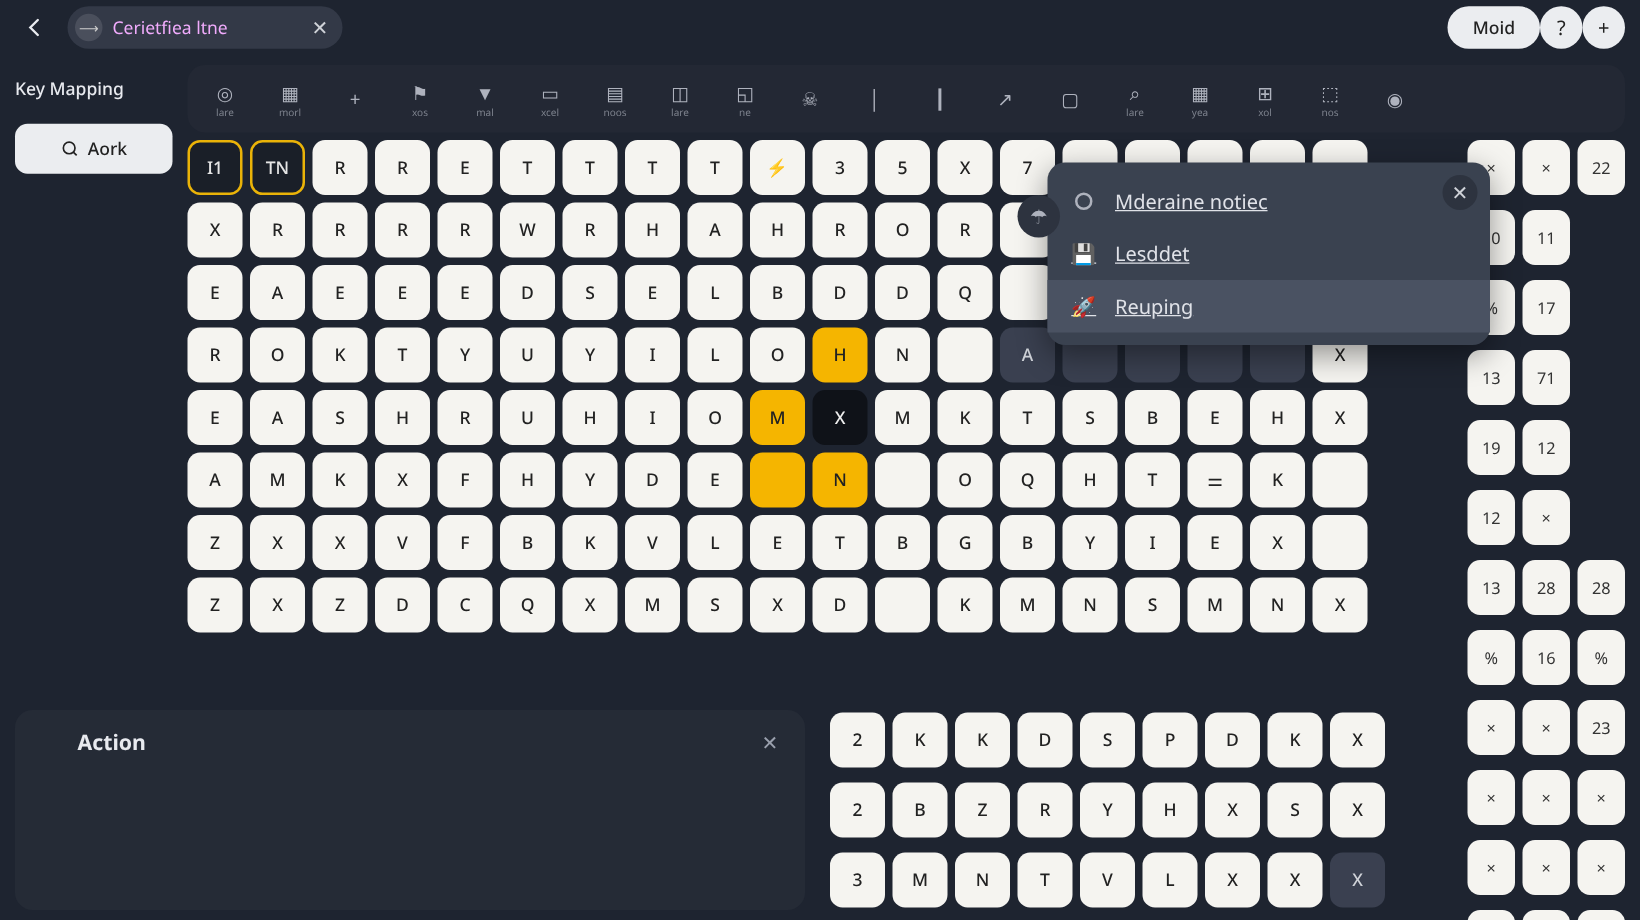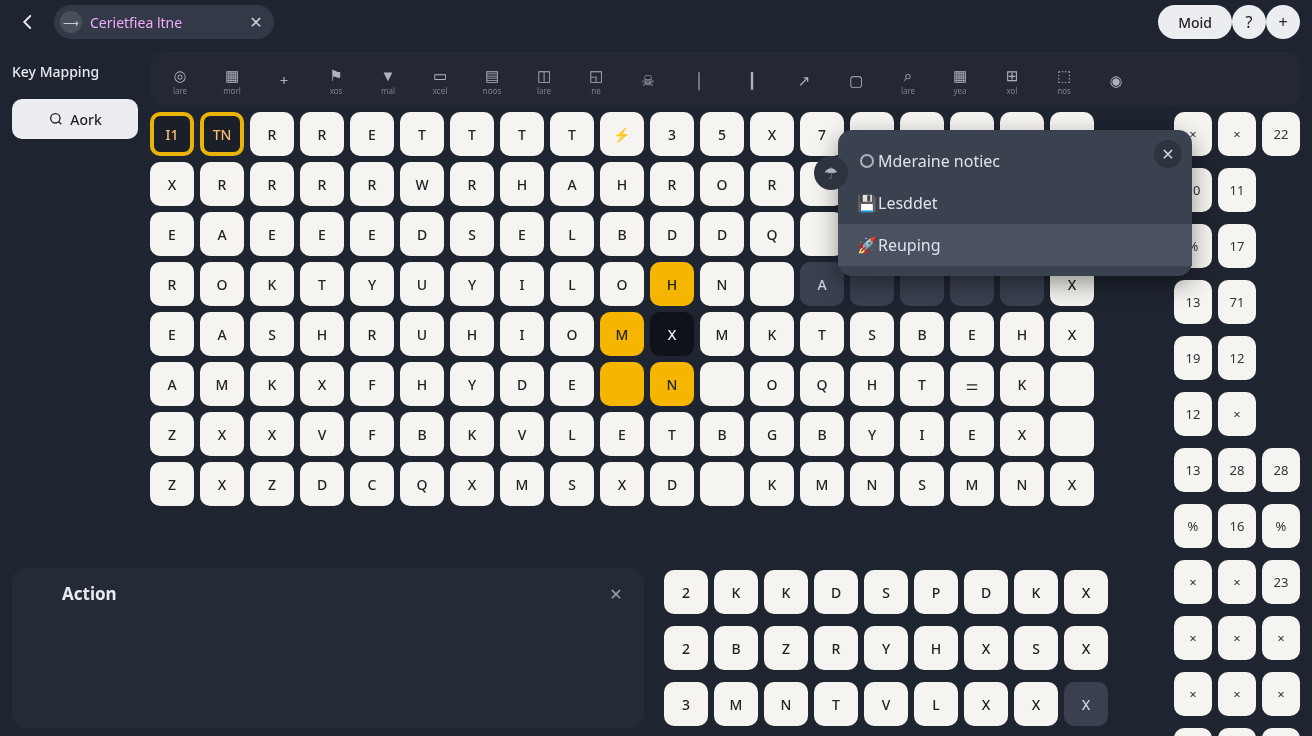--- a/index.html
+++ b/index.html
@@ -43,33 +43,33 @@
   .icon-cell{width:44px;height:44px;border-radius:10px;display:flex;flex-direction:column;align-items:center;justify-content:center;cursor:pointer;color:#aeb2bd;gap:2px;}
   .icon-cell .sub{font-size:8px;color:#7d828d;line-height:1;text-align:center;}
   
   
   .grid-wrap{display:flex;gap:10px;}
   .grid-left{flex:1;min-width:0;}
   .grid-right{width:126px;flex-shrink:0;}
   .row{display:flex;gap:6px;margin-bottom:6px;}
   .key{width:44px;height:44px;border-radius:10px;display:flex;align-items:center;justify-content:center;font-size:14px;font-weight:500;cursor:pointer;flex-shrink:0;}
   .k-light{background:var(--key-light);color:#222;}
-  .k-dark{background:var(--key-dark);color:#fdba74;border:4px solid #eab308;}
+  .k-dark{background:var(--key-dark);color:#e5e5e5;border:2px solid #eab308;}
   .k-dim{background:#3a4050;color:#cfd2d8;}
   .k-accent{background:var(--accent);color:#222;}
   .k-black{background:#0f1218;color:#eee;}
   .right-col{display:flex;flex-direction:column;gap:6px;}
   .right-col .row{gap:6px;}
   .rkey{width:38px;height:44px;border-radius:10px;background:var(--key-light);color:#333;display:flex;align-items:center;justify-content:center;font-size:13px;cursor:pointer;flex-shrink:0;}
   
   
   .popup{position:absolute;left:838px;top:130px;width:354px;background:var(--popup);border-radius:14px;padding:10px 0;box-shadow:0 8px 24px rgba(0,0,0,.4);}
   .popup .side-icon{position:absolute;left:-24px;top:26px;width:34px;height:34px;border-radius:50%;background:#2d333f;display:flex;align-items:center;justify-content:center;color:#aeb2bd;}
   .popup-close{position:absolute;right:10px;top:10px;width:28px;height:28px;border-radius:50%;background:#2d333f;display:flex;align-items:center;justify-content:center;color:#cfd2d8;cursor:pointer;}
-  .popup-item{display:flex;align-items:center;padding:10px 18px;cursor:pointer;color:#e0e2e8;}
+  .popup-item{display:flex;align-items:center;gap:14px;padding:10px 18px;cursor:pointer;color:#e0e2e8;text-decoration:underline;}
   .popup-item:hover,.popup-item.sel{background:#4a5262;}
   .popup-item .ico{width:22px;height:22px;display:flex;align-items:center;justify-content:center;color:#cfd2d8;}
   .popup-item .rad{width:14px;height:14px;border-radius:50%;border:2px solid #aeb2bd;}
   
   
   .action-panel{position:absolute;left:12px;bottom:8px;width:632px;height:160px;background:#252b36;border-radius:14px;padding:14px 18px;}
   .action-panel .hd{display:flex;align-items:center;}
   .action-panel .hd .ttl{font-size:17px;font-weight:700;margin-left:32px;}
   .action-panel .hd .cls{margin-left:auto;color:var(--text-dim);cursor:pointer;width:20px;height:20px;display:flex;align-items:center;justify-content:center;}
   .action-panel .ph{color:#6a707c;font-size:13px;margin-top:16px;}

